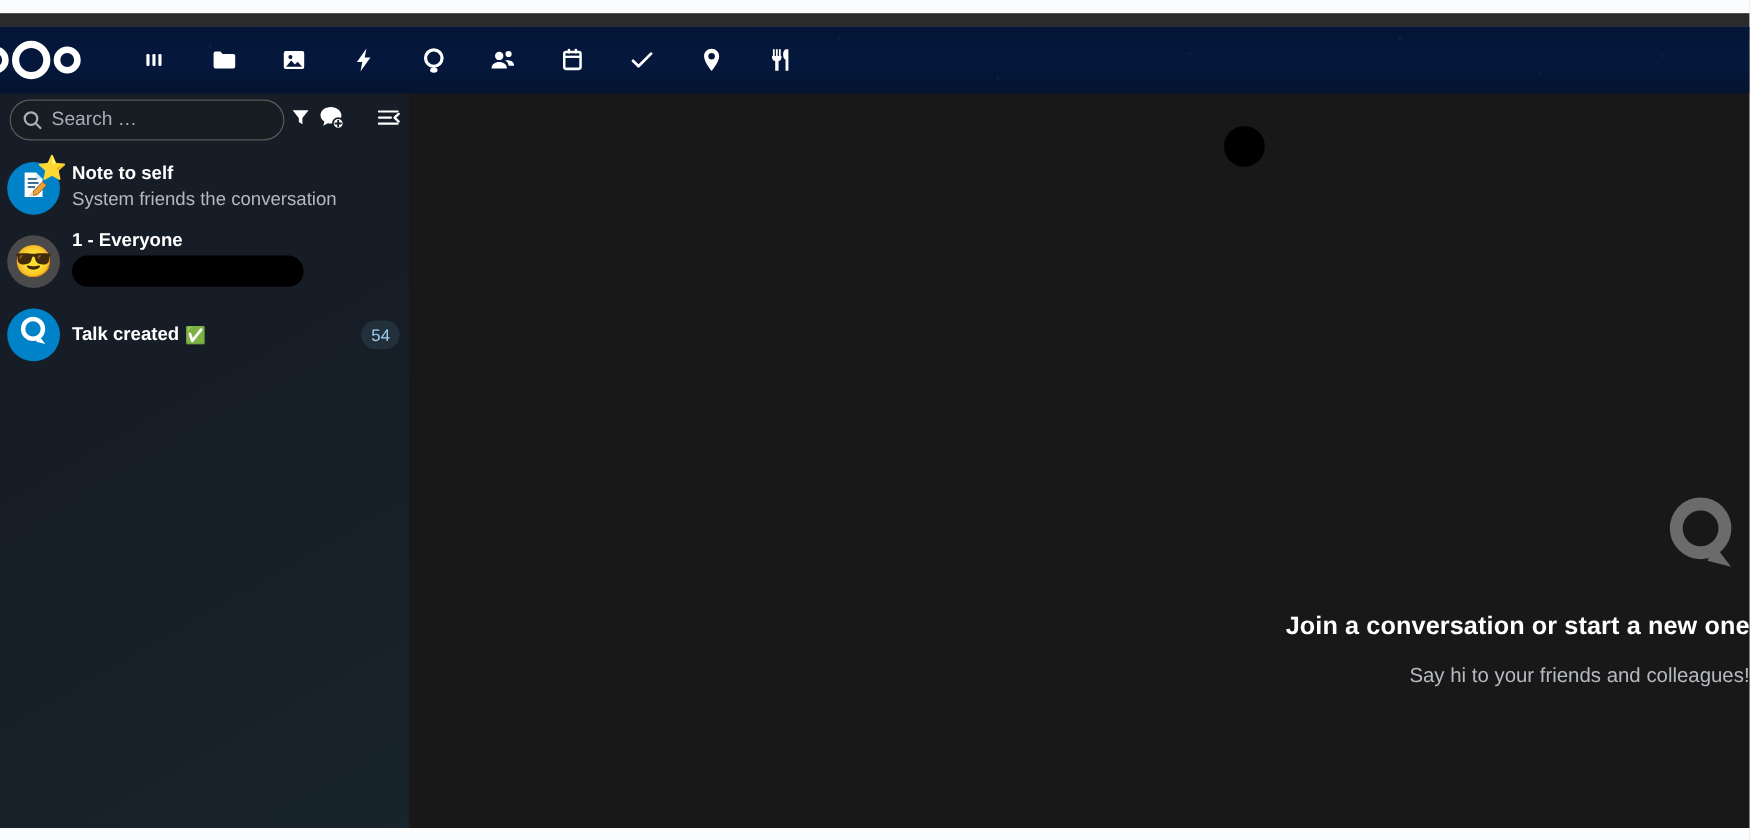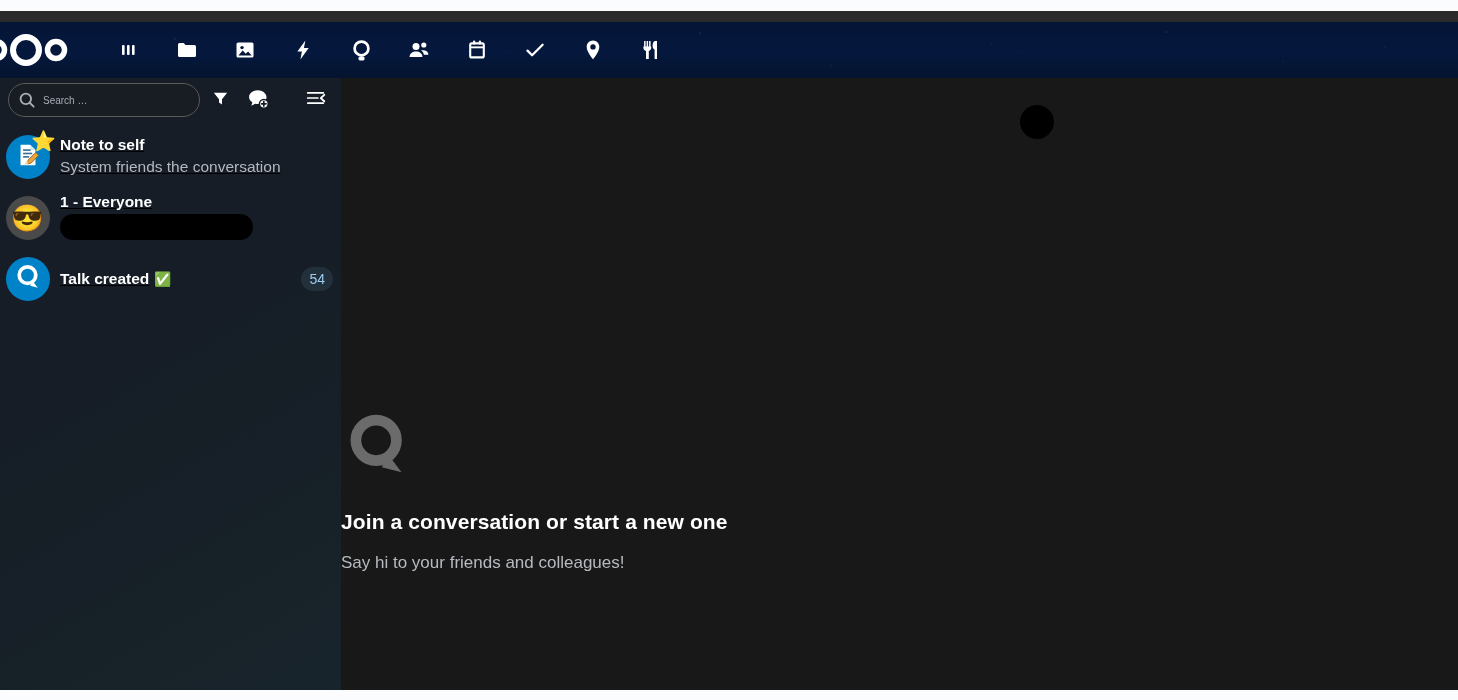--- a/index.html
+++ b/index.html
@@ -81,21 +81,21 @@
     width:229px; height:34px;
     border:1px solid #5a5a5a;
     border-radius:17px;
     background:#181d24;
     display:flex; align-items:center;
     padding-left:8px;
   }
   .search-icon { width:20px; height:20px; flex:none; opacity:.8; }
   .search-input {
     flex:1; border:none; outline:none; background:transparent;
-    color:#d8dbe0; font-size:10px; font-family:"Liberation Sans", sans-serif;
+    color:#d8dbe0; font-size:16px; font-family:"Liberation Sans", sans-serif;
     padding-left:6px;
   }
   .search-input::placeholder { color:#a7adb6; }
   .side-act {
     width:40px; height:40px; margin-left:4px;
     display:flex; align-items:center; justify-content:center;
     cursor:pointer; border-radius:50%;
   }
   .side-act.collapse { margin-left:26px; }
 
@@ -113,21 +113,21 @@
     display:flex; align-items:center; justify-content:center;
     overflow:visible;
   }
   .avatar.blue { background:#0082c9; }
   .avatar.gray { background:#4a4a4a; }
   .avatar .emoji { font-size:26px; line-height:1; }
   .star-badge {
     position:absolute; right:-6px; top:-4px;
     font-size:20px; line-height:1;
   }
-  .conv-text { flex:1; min-width:0;text-decoration:underline; }
+  .conv-text { flex:1; min-width:0; }
   .conv-title {
     color:#ffffff; font-size:15.5px; font-weight:bold;
     white-space:nowrap; overflow:hidden; text-overflow:ellipsis;
     display:flex; align-items:center; gap:5px;
     line-height:20px;
   }
   .conv-title .vcheck { font-size:14px; }
   .conv-sub {
     color:#b4b8bf; font-size:15.5px; font-weight:normal;
     white-space:nowrap; overflow:hidden; text-overflow:ellipsis;
@@ -155,21 +155,21 @@
     background:#181818;
   }
   #redact-circle {
     position:absolute; left:679px; top:27px;
     width:34px; height:34px; border-radius:50%;
     background:#000;
   }
   #emptycontent {
     position:absolute; left:0; top:0; width:1117px; height:436px;
     display:flex; flex-direction:column;
-    align-items:flex-start; justify-content:flex-start;
+    align-items:flex-end; justify-content:flex-start;
     padding-top:330px;
   }
   #empty-logo { width:76px; height:76px; margin-bottom:26px; }
   #empty-title {
     color:#ffffff; font-size:21px; font-weight:bold;
     letter-spacing:.1px;
   }
   #empty-sub {
     color:#b6bac0; font-size:17px; margin-top:19px;
   }

